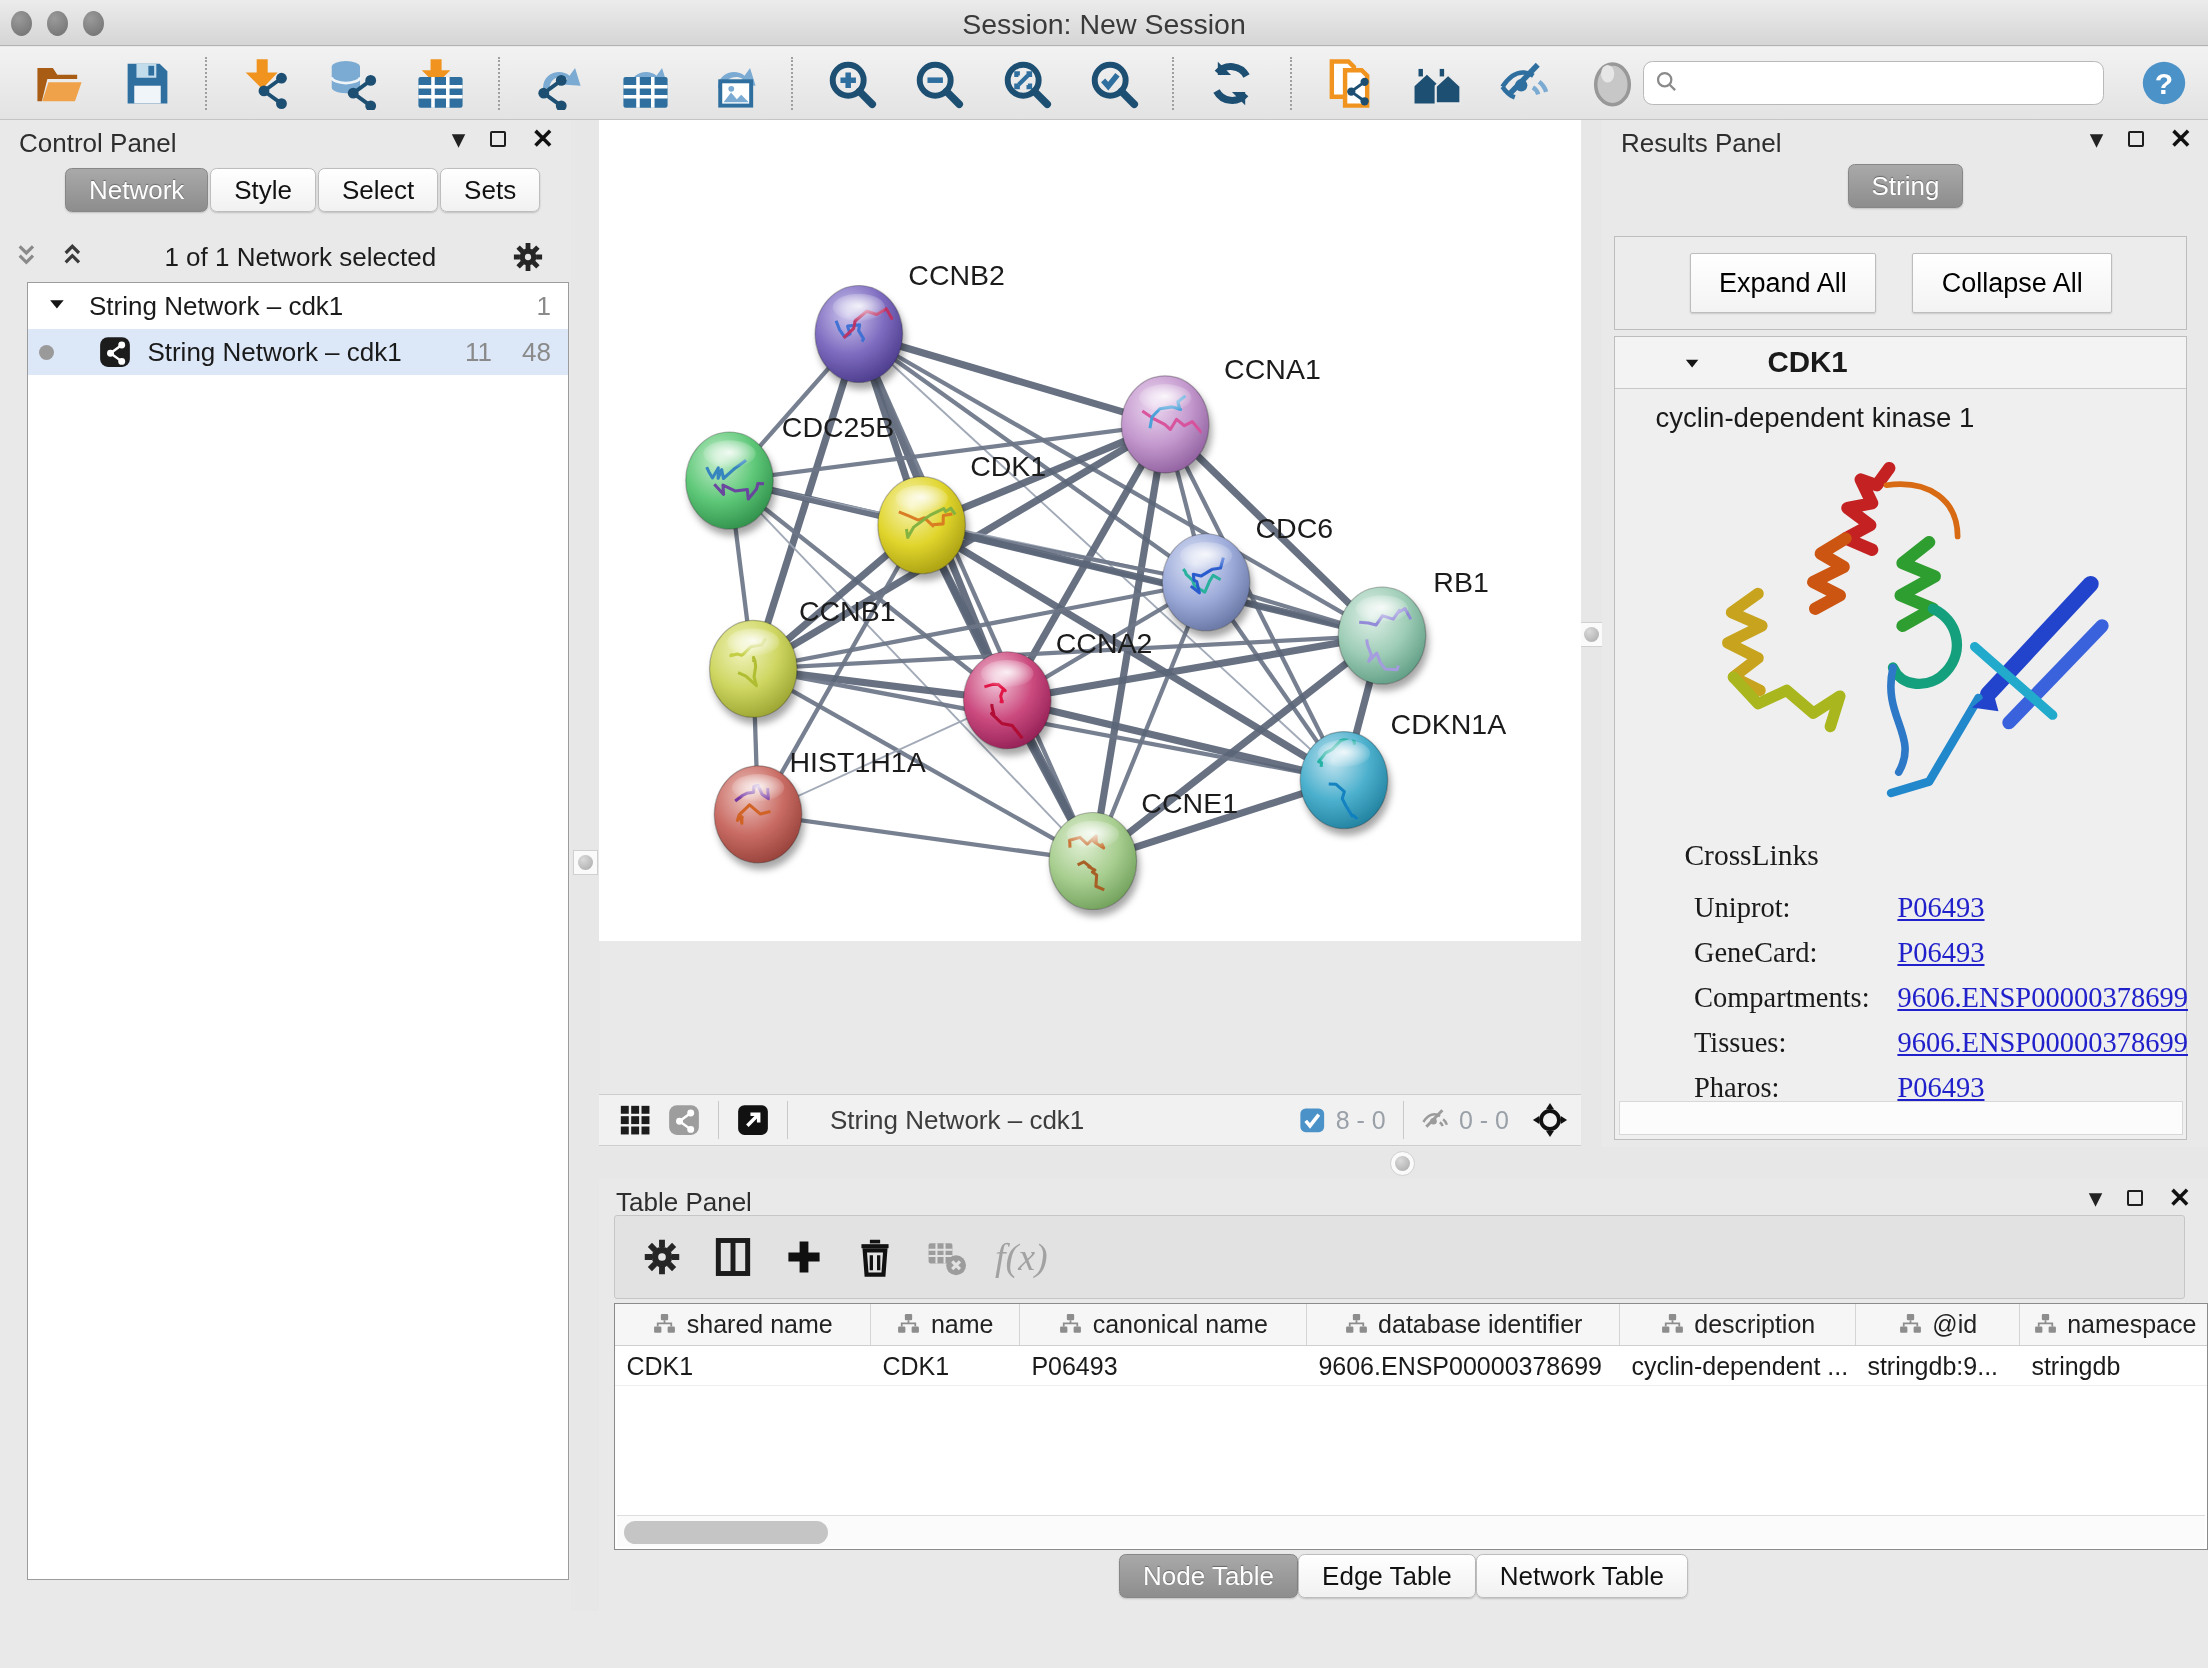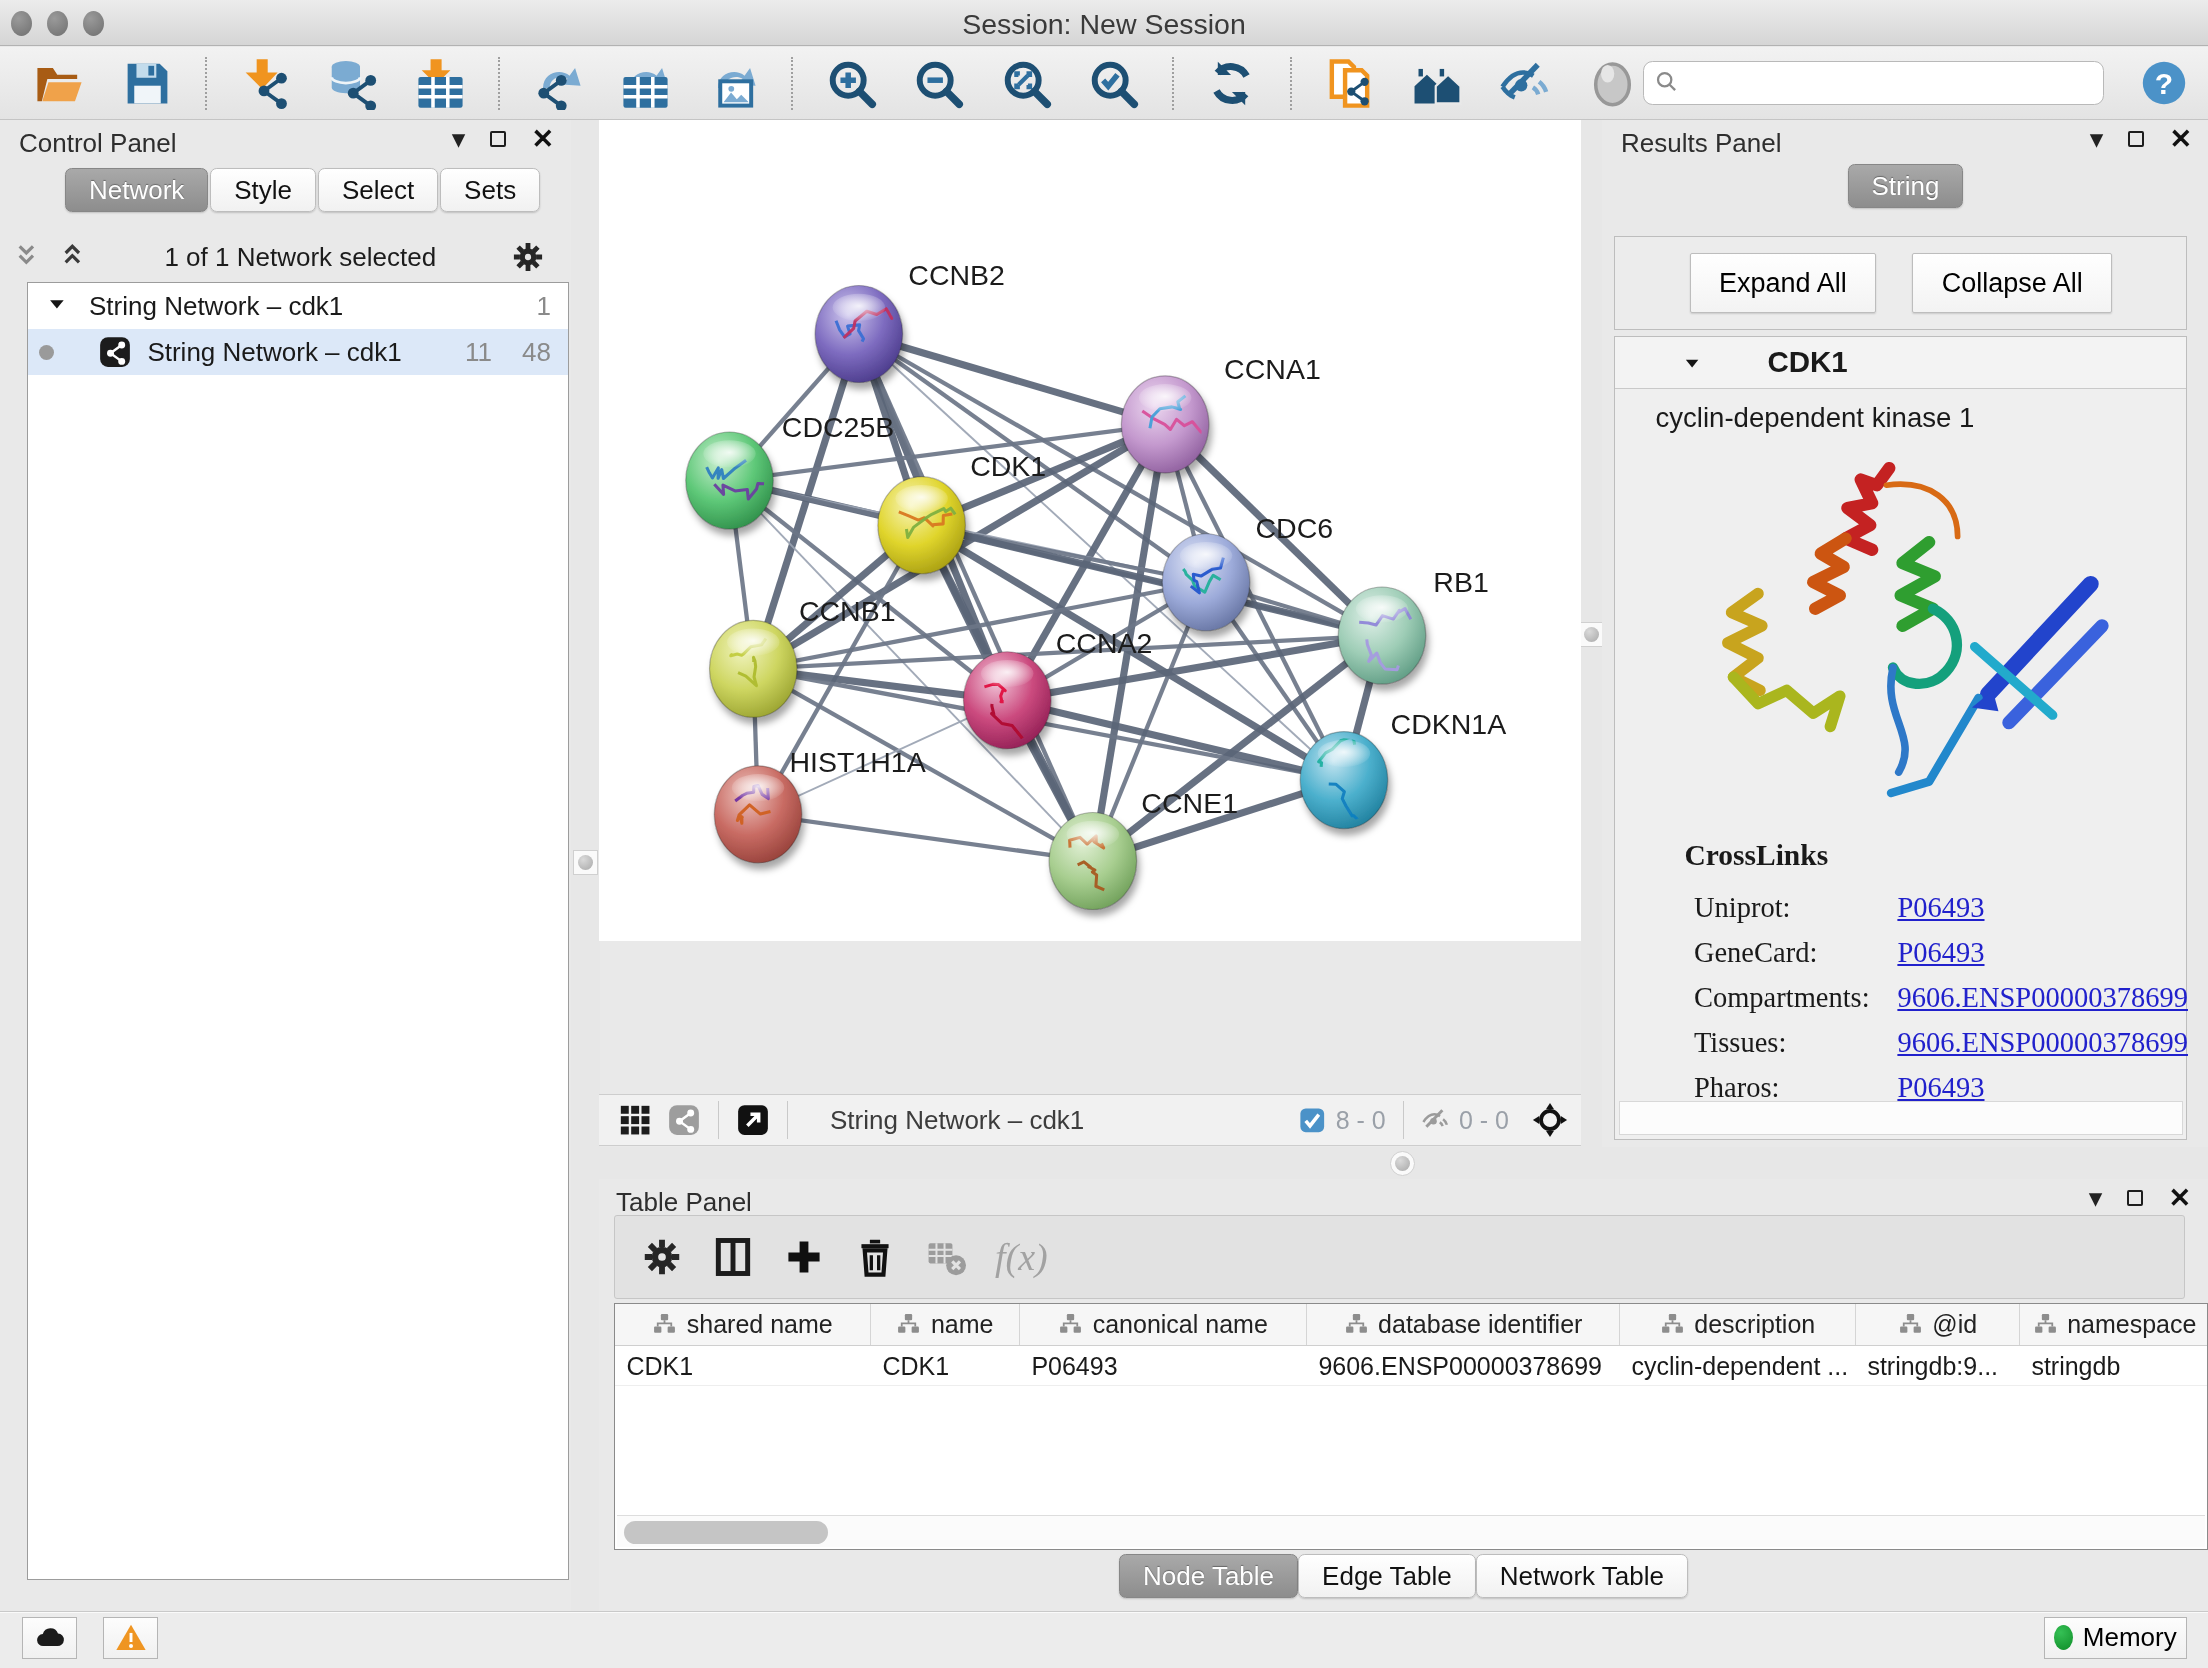--- a/index.html
+++ b/index.html
@@ -88,21 +88,21 @@
     background:linear-gradient(#ffffff,#f3f3f3);box-shadow:0 1px 1.9px rgba(0,0,0,.15);
     font-family:Liberation Sans, sans-serif;cursor:pointer;}
   .rp-mainbox{position:absolute;left:12.4px;top:216px;width:573px;height:804px;background:#efefef;
     border:1.4px solid #bdbdbd;}
   .rp-generow{position:absolute;left:0;top:0;right:0;height:52px;border-bottom:1.4px solid #c9c9c9;background:#f3f3f3;}
   .rp-generow .tri{position:absolute;left:68px;top:17px;width:23px;height:23px;}
   .rp-genesym{position:absolute;left:152px;top:7.6px;font-size:29.5px;font-weight:bold;}
   .rp-desc{position:absolute;left:40px;top:65px;font-size:27.6px;}
   .rp-protein{position:absolute;left:28.5px;top:114px;width:518px;height:380px;}
   .rp-xl{position:absolute;left:69px;top:502px;font-family:"Liberation Serif",serif;}
-  .rp-xl-h{font-size:29.5px;font-weight:bold;margin-bottom:13.3px;}
+  .rp-xl-h{font-size:29.5px;font-weight:normal;margin-bottom:13.3px;}
   .xl-row{display:flex;font-size:28.5px;height:45px;align-items:center;gap:28px;}
   .xl-label{width:185px;padding-left:9.5px;}
   .xl-link{color:#2121cc;text-decoration:underline;cursor:pointer;}
   .rp-scrollstrip{position:absolute;left:3.8px;right:3.8px;bottom:3.8px;height:34px;background:#fcfcfc;border:1px solid #d8d8d8;}
 
   
   .table-panel{position:absolute;left:599px;top:1179px;width:1609px;height:432px;background:#e9e9e9;}
   .tp-toolbar{position:absolute;left:15px;top:36px;width:1571px;height:84px;background:#e2e2e2;
     border:1.4px solid #c6c6c6;border-radius:2.9px;display:flex;align-items:center;gap:27px;padding-left:25px;}
   .tp-toolbar .ti{width:44px;height:44px;display:inline-flex;}
@@ -1004,33 +1004,15 @@
         <span class="tp-thumb"></span>
       </div>
     </div>
     <div class="tp-tabs" id="tp-tabs">
         <span class="tabbtn active">Node Table</span>
         <span class="tabbtn">Edge Table</span>
         <span class="tabbtn">Network Table</span>
       </div>
   </div>
 
-  <div class="statusbar">
-    <button class="sb-btn sb-cloud">
-      <svg viewBox="0 0 24 24">
-        <path d="M7 18a4.5 4.5 0 01-.4-9A6 6 0 0118 8.6 4.1 4.1 0 0117.4 18z" fill="#1b1b1b"></path>
-      </svg>
-    </button>
-    <button class="sb-btn sb-warn">
-      <svg viewBox="0 0 24 24">
-        <path d="M12 2L23 21H1z" fill="#ef9522"></path>
-        <rect x="10.9" y="8.2" width="2.2" height="6.8" fill="#fff"></rect>
-        <circle cx="12" cy="18" r="1.5" fill="#fff"></circle>
-      </svg>
-    </button>
-    <button class="sb-btn sb-mem">
-      <span class="mem-dot"></span>
-      <span>Memory</span>
-    </button>
-  </div>
 
 </div>
 
 
 </body></html>

